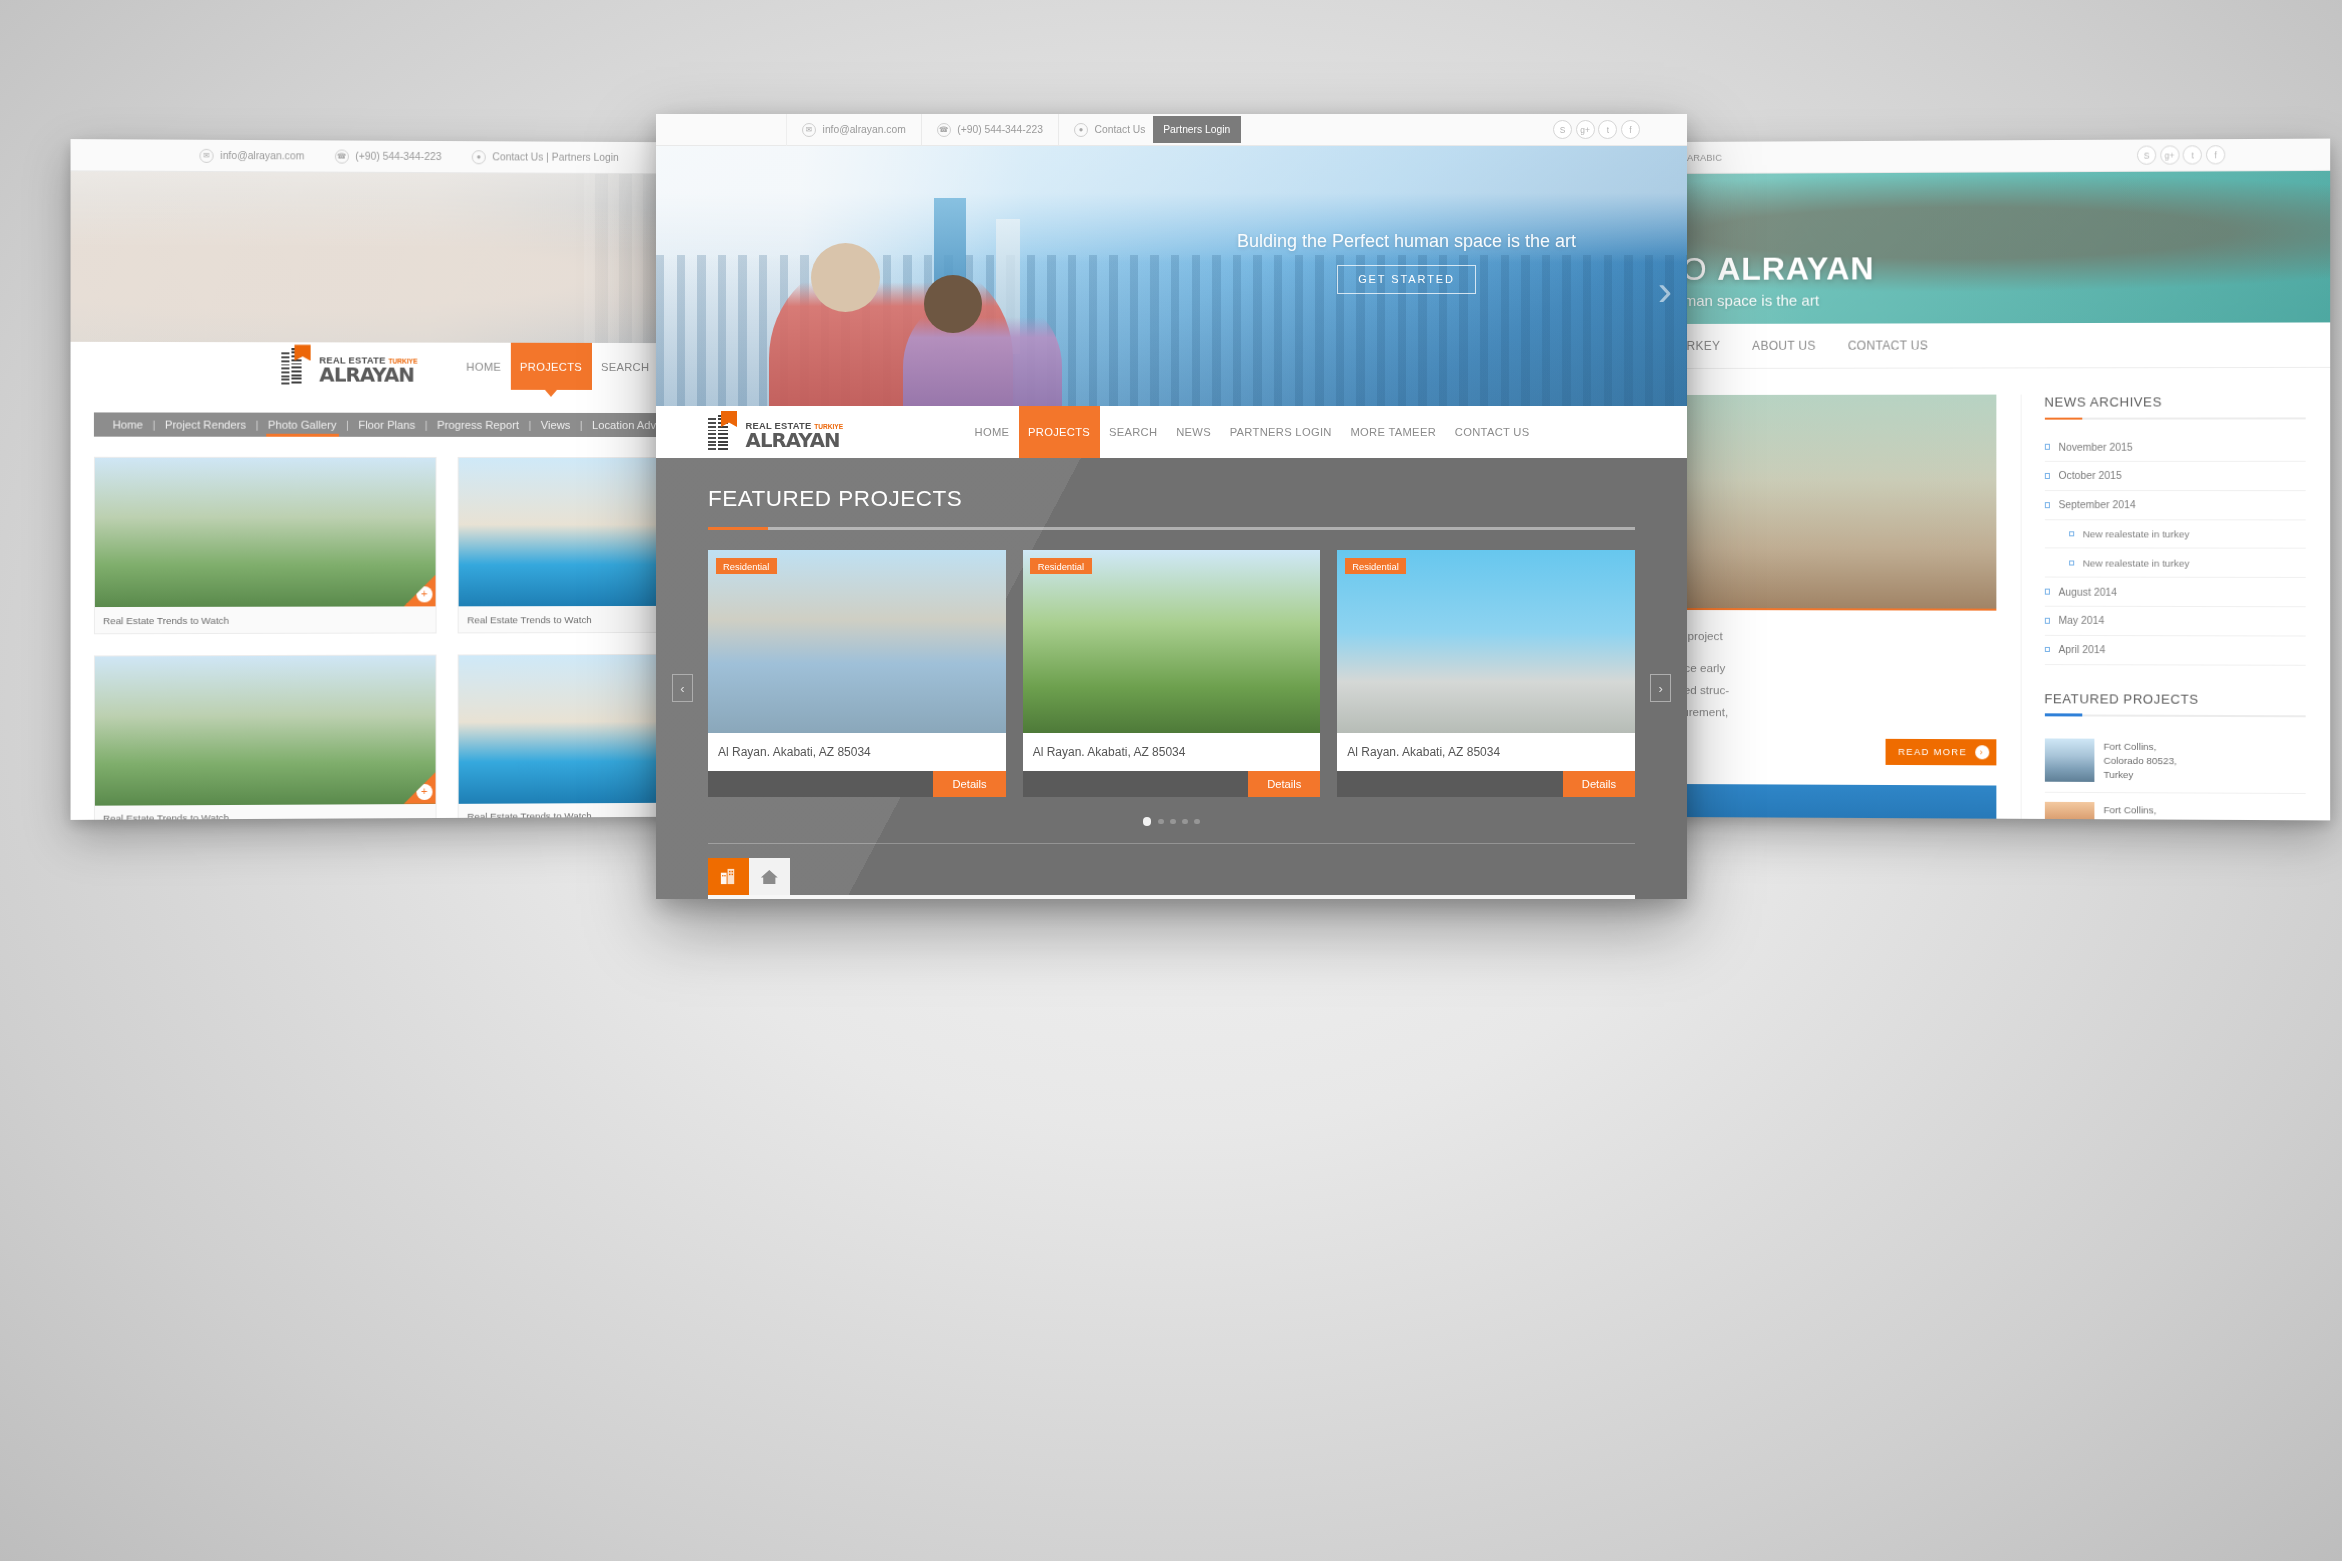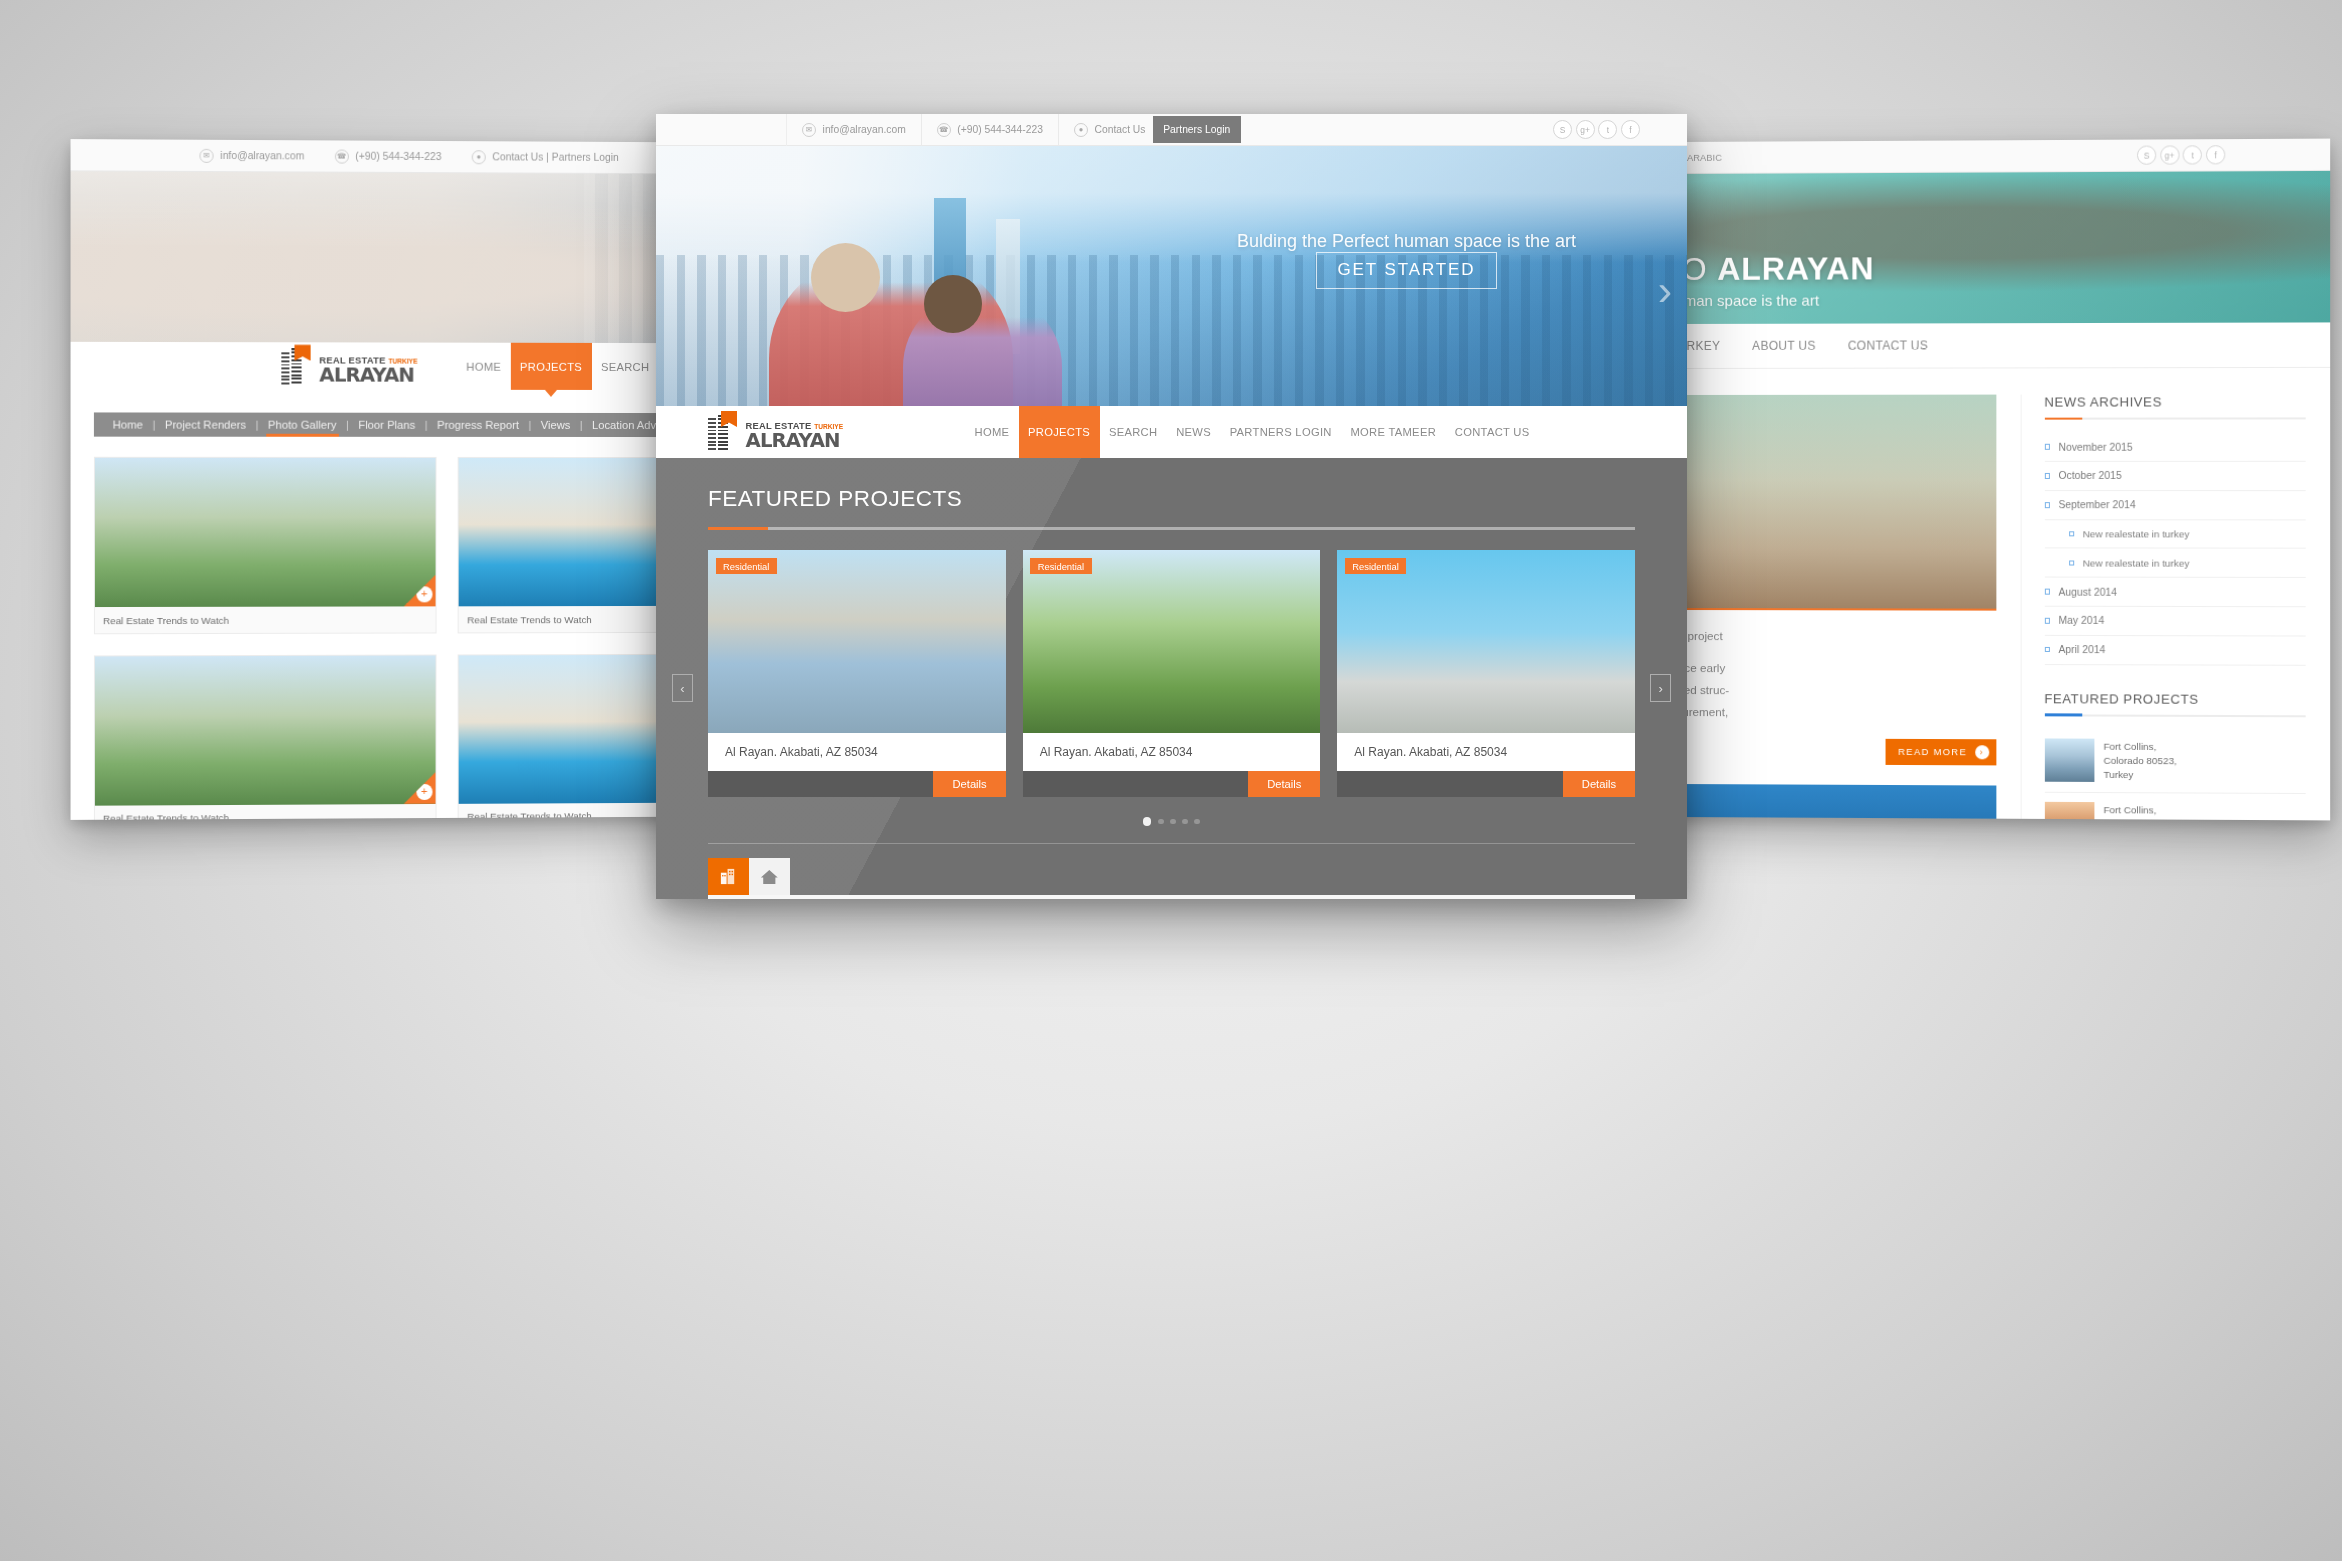--- a/index.html
+++ b/index.html
@@ -30,22 +30,22 @@
          font-size: 8.4px; color: #b3b3b3; background: #fff; }
 
   
   .hero { position: relative; overflow: hidden; }
   .hero-copy { position: absolute; text-align: center; color: #fff; }
   .hero-title { font-size: 37px; font-weight: 300; letter-spacing: 0.9px; white-space: nowrap;
                 text-shadow: 0 0.9px 5.6px rgba(0,0,0,.18); }
   .hero-title b { font-weight: 700; }
   .hero-sub { font-size: 18px; font-weight: 300; margin-top: 3.7px; opacity: .95;
               text-shadow: 0 0.9px 5.6px rgba(0,0,0,.18); }
-  .hero-btn { display: inline-block; border: 0.9px solid rgba(255,255,255,.75);
-              padding: 7.5px 20.6px; font-size: 17px; letter-spacing: 1.9px; color: #fff; }
+  .hero-btn { display: inline-block; margin-top: 13px; border: 0.9px solid rgba(255,255,255,.75);
+              padding: 7.5px 20.6px; font-size: 11px; letter-spacing: 1.9px; color: #fff; }
   .hero-arrow { position: absolute; color: rgba(255,255,255,.55); font-weight: 200; }
 
   
   .navbar { background: #fff; display: flex; align-items: center; position: relative; }
   .logo { display: flex; align-items: flex-start; gap: 5.6px; }
   .logo-mark { width: 32px; height: 37px; position: relative; flex: none; }
   .logo-mark .b1 { position: absolute; left: 0; top: 5.6px; width: 8.4px; height: 32px;
                    background: repeating-linear-gradient(0deg,#4b4b4b 0 1.9px,#fff 1.9px 3.7px); }
   .logo-mark .b2 { position: absolute; left: 10.3px; top: 0; width: 9.4px; height: 37px;
                    background: repeating-linear-gradient(0deg,#3f3f3f 0 1.9px,#fff 1.9px 3.7px); }
@@ -71,21 +71,21 @@
   .sec-title { font-size: 22.5px; font-weight: 300; color: #fff; letter-spacing: 0.5px; }
   .rule { height: 2.8px; background: rgba(255,255,255,.45); position: relative; }
   .rule::before { content: ""; position: absolute; left: 0; top: 0; width: 60px; height: 2.8px;
                   background: #f3762b; }
 
   
   .pcard { background: #fff; position: relative; }
   .badge { position: absolute; left: 7.5px; top: 7.5px; background: #f3762b; color: #fff;
            font-size: 9.4px; padding: 2.8px 7.5px; }
   .pcard-img { width: 100%; display: block; }
-  .pcard-name { font-size: 12px; color: #555; padding: 12px 17px; }
+  .pcard-name { font-size: 12px; color: #555; padding: 12px 10px; }
   .pcard-foot { background: #5a5a5a; display: flex; justify-content: flex-end; }
   .pcard-foot .details { background: #f3762b; color: #fff; font-size: 11.2px; padding: 6.6px 19px; }
   .dots { display: flex; gap: 6.6px; justify-content: center; align-items: center; }
   .dot { width: 5.6px; height: 5.6px; border-radius: 50%; background: #9e9e9e; }
   .dot.on { width: 8.4px; height: 8.4px; background: #fff; }
   .carousel-arrow { width: 20.6px; height: 28px; border: 0.9px solid #aeaeae; color: #ddd;
                     display: flex; align-items: center; justify-content: center; font-size: 13px; }
 
   
   .stab { width: 41px; height: 37px; display: flex; align-items: center; justify-content: center; }

